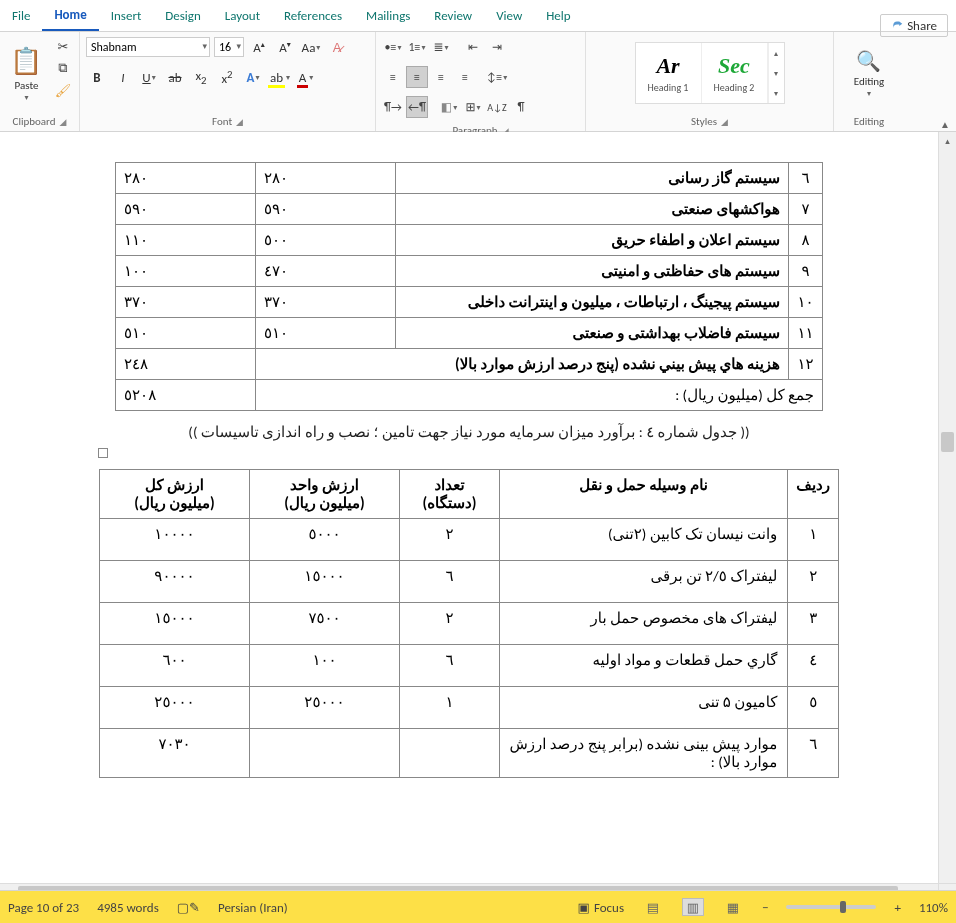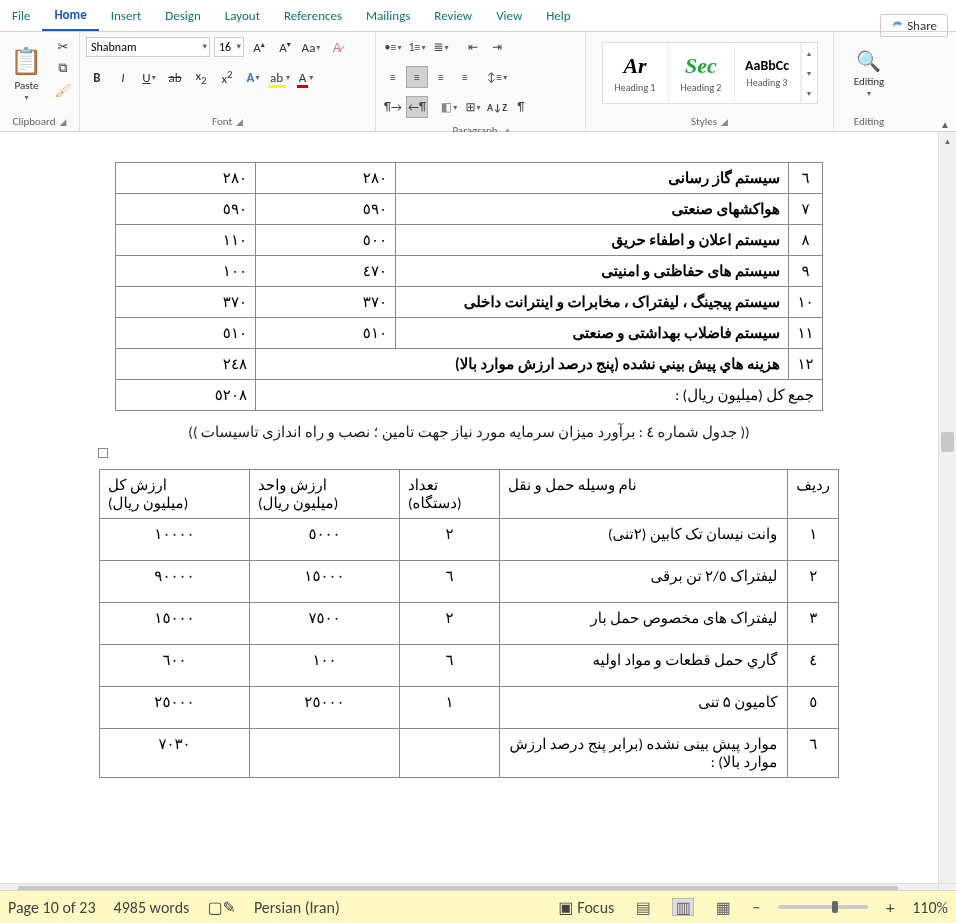--- a/index.html
+++ b/index.html
@@ -48,43 +48,43 @@
 
 .collapse-rib { position: absolute; right: 6px; top: 118px; font-size: 10px; color: #666; cursor:pointer; }
 
 
 .docwrap { position: absolute; top: 132px; bottom: 23px; left: 0; right: 18px; overflow: hidden; background: #fff; }
 .page { margin: 0 auto; width: 920px; padding: 30px 46px 0 46px; direction: rtl; }
 table.doc { border-collapse: collapse; width: 708px; margin: 0 auto; direction: rtl; }
 table.doc td, table.doc th { border: 1px solid #888; padding: 6px 8px; font-size: 15px; vertical-align: top; }
 .caption { text-align: center; font-size: 15px; margin: 12px 0 28px 0; color:#222; }
 .heading2 { font-size: 16px; margin: 18px 0 10px 0; text-align: right; color:#222; }
-.t2 th { font-weight: normal; text-align: left; }
+.t2 th { font-weight: bold; text-align: center; }
 .t2 td.c { text-align: center; }
 .t2 td.n { text-align: right; padding-right: 10px; }
-.t1 td.numcell { text-align: right; width: 140px; margin-top: 36px; }
+.t1 td.numcell { text-align: left; width: 140px; margin-top: 36px; }
 .t1 td.desc { text-align: right; font-weight: bold; }
 .t1 td.idx { text-align: center; width: 34px; }
 .squarehandle { position:absolute; width:10px; height:10px; border:1px solid #888; background:#fff; }
 
 
 .vscroll { position:absolute; top:132px; bottom:23px; right:0; width:18px; background:#f0f0f0; border-left:1px solid #ddd; }
 .vscroll .thumb { position:absolute; left:2px; right:2px; top:300px; height:20px; background:#c8c8c8; border-radius:2px; }
 .vscroll .arrow { position:absolute; left:0; right:0; height:16px; display:flex; align-items:center; justify-content:center; font-size:9px; color:#666; cursor:pointer;}
 .vscroll .arrow.up { top:0; }
 .vscroll .arrow.down { bottom:0; }
 
 .hsb { position:absolute; left:0; right:18px; bottom:23px; height:17px; background:#f0f0f0; border-top:1px solid #ddd; display:flex; }
 .hsb .track { flex:1; position:relative; }
 .hsb .thumb { position:absolute; top:2px; bottom:2px; left:2px; width:880px; background:#c8c8c8; border-radius:2px; }
 .hsb .arrow { width:16px; display:flex; align-items:center; justify-content:center; font-size:9px; color:#666; cursor:pointer;}
 .corner { position:absolute; right:0; bottom:23px; width:18px; height:17px; background:#f0f0f0; border-left:1px solid #ddd; border-top:1px solid #ddd; }
 
 
-.statusbar { position:absolute; left:0; right:0; bottom:0; height:23px; background:#fef9c3; border-top:1px solid #d4d4d4; display:flex; align-items:center; font-size:16px; color:#444; padding:16px 8px; gap:18px; }
+.statusbar { position:absolute; left:0; right:0; bottom:0; height:23px; background:#fde047; border-top:1px solid #d4d4d4; display:flex; align-items:center; font-size:13px; color:#444; padding:16px 8px; gap:18px; }
 .statusbar .spacer { flex:1; }
 .statusbar .vbtn { width:22px; height:18px; display:flex; align-items:center; justify-content:center; cursor:pointer; color:#666; border:1px solid transparent; }
 .statusbar .vbtn.active { background:#ddd; border:1px solid #bbb; }
 .slider { width:90px; height:4px; background:#ccc; position:relative; border-radius:2px; }
 .slider .knob { position:absolute; top:-4px; left:60%; width:6px; height:12px; background:#666; border-radius:2px; }
 </style>
 </head>
 <body>
 
 <div class="menubar">
@@ -233,21 +233,21 @@
             <span>←¶</span>
           </div>
         <div style="width:6px;"></div>
         <div class="pbtn drop">
             <span style="color:#888;">◧</span>
           </div>
         <div class="pbtn drop">
             <span>⊞</span>
           </div>
         <div class="pbtn">
-            <span style="font-size:10px;font-weight:bold;">A↓Z</span>
+            <span style="font-size:10px;">A↓Z</span>
           </div>
         <div class="pbtn">
             <span>¶</span>
           </div>
       </div>
     </div>
     <div class="group-label">
         <span>Paragraph</span>
         <span class="launcher">◢</span>
       </div>
@@ -257,24 +257,20 @@
     <div class="group-body" style="justify-content:center; padding-top:6px;">
       <div class="styles-gallery">
         <div class="style-tile">
           <div class="prev" style="font-style:italic;font-family:Georgia;">Ar</div>
           <div class="sn">Heading 1</div>
         </div>
         <div class="style-tile">
           <div class="prev" style="color:#1ea838;font-style:italic;font-family:Georgia;">Sec</div>
           <div class="sn">Heading 2</div>
         </div>
-        <div class="style-tile">
-          <div class="prev" style="font-size:14px;">AaBbCc</div>
-          <div class="sn">Heading 3</div>
-        </div>
         <div class="gallery-scroll">
           <div>▴</div>
           <div>▾</div>
           <div>▾</div>
         </div>
       </div>
     </div>
     <div class="group-label">
         <span>Styles</span>
         <span class="launcher">◢</span>
@@ -321,21 +317,21 @@
             <td class="numcell">١١٠</td>
           </tr>
           <tr>
             <td class="idx">٩</td>
             <td class="desc">سیستم های حفاظتی و امنیتی</td>
             <td class="numcell">٤٧٠</td>
             <td class="numcell">١٠٠</td>
           </tr>
           <tr>
             <td class="idx">١٠</td>
-            <td class="desc">سیستم پیجینگ ، لیفتراک ، مخابرات و اینترانت داخلی</td>
+            <td class="desc">سیستم پیجینگ ، ارتباطات ، میلیون و اینترانت داخلی</td>
             <td class="numcell">٣٧٠</td>
             <td class="numcell">٣٧٠</td>
           </tr>
           <tr>
             <td class="idx">١١</td>
             <td class="desc">سیستم فاضلاب بهداشتی و صنعتی</td>
             <td class="numcell">٥١٠</td>
             <td class="numcell">٥١٠</td>
           </tr>
           <tr>

